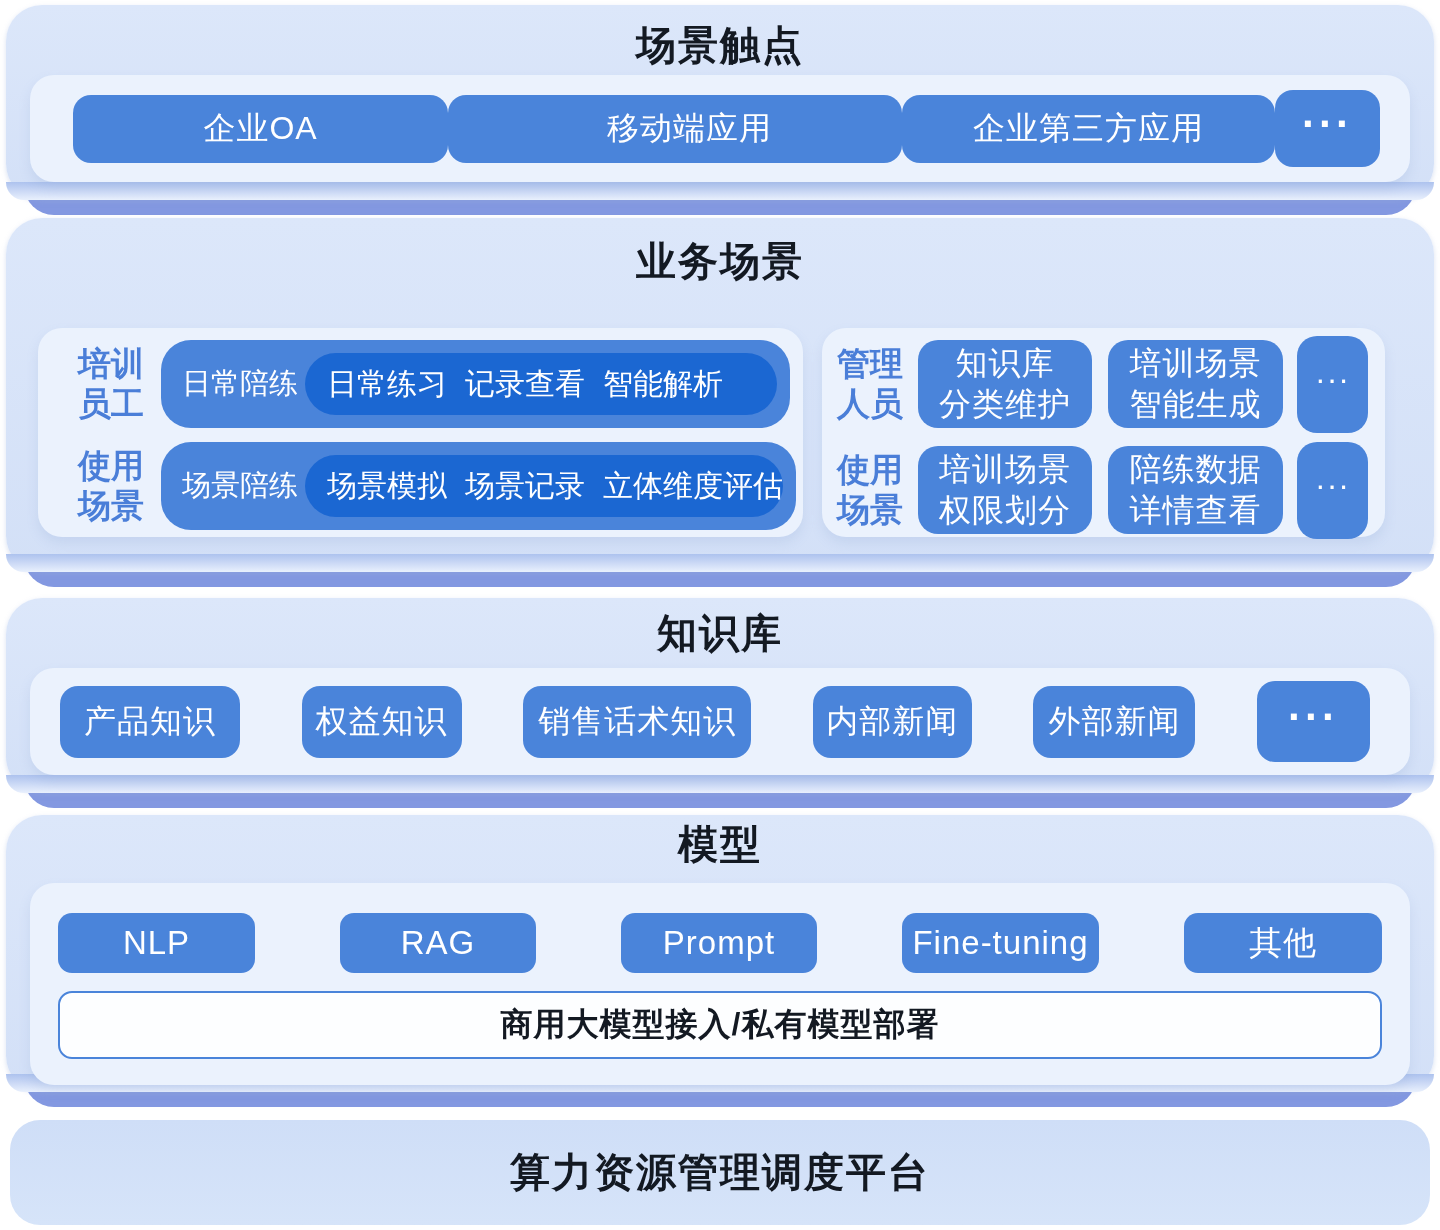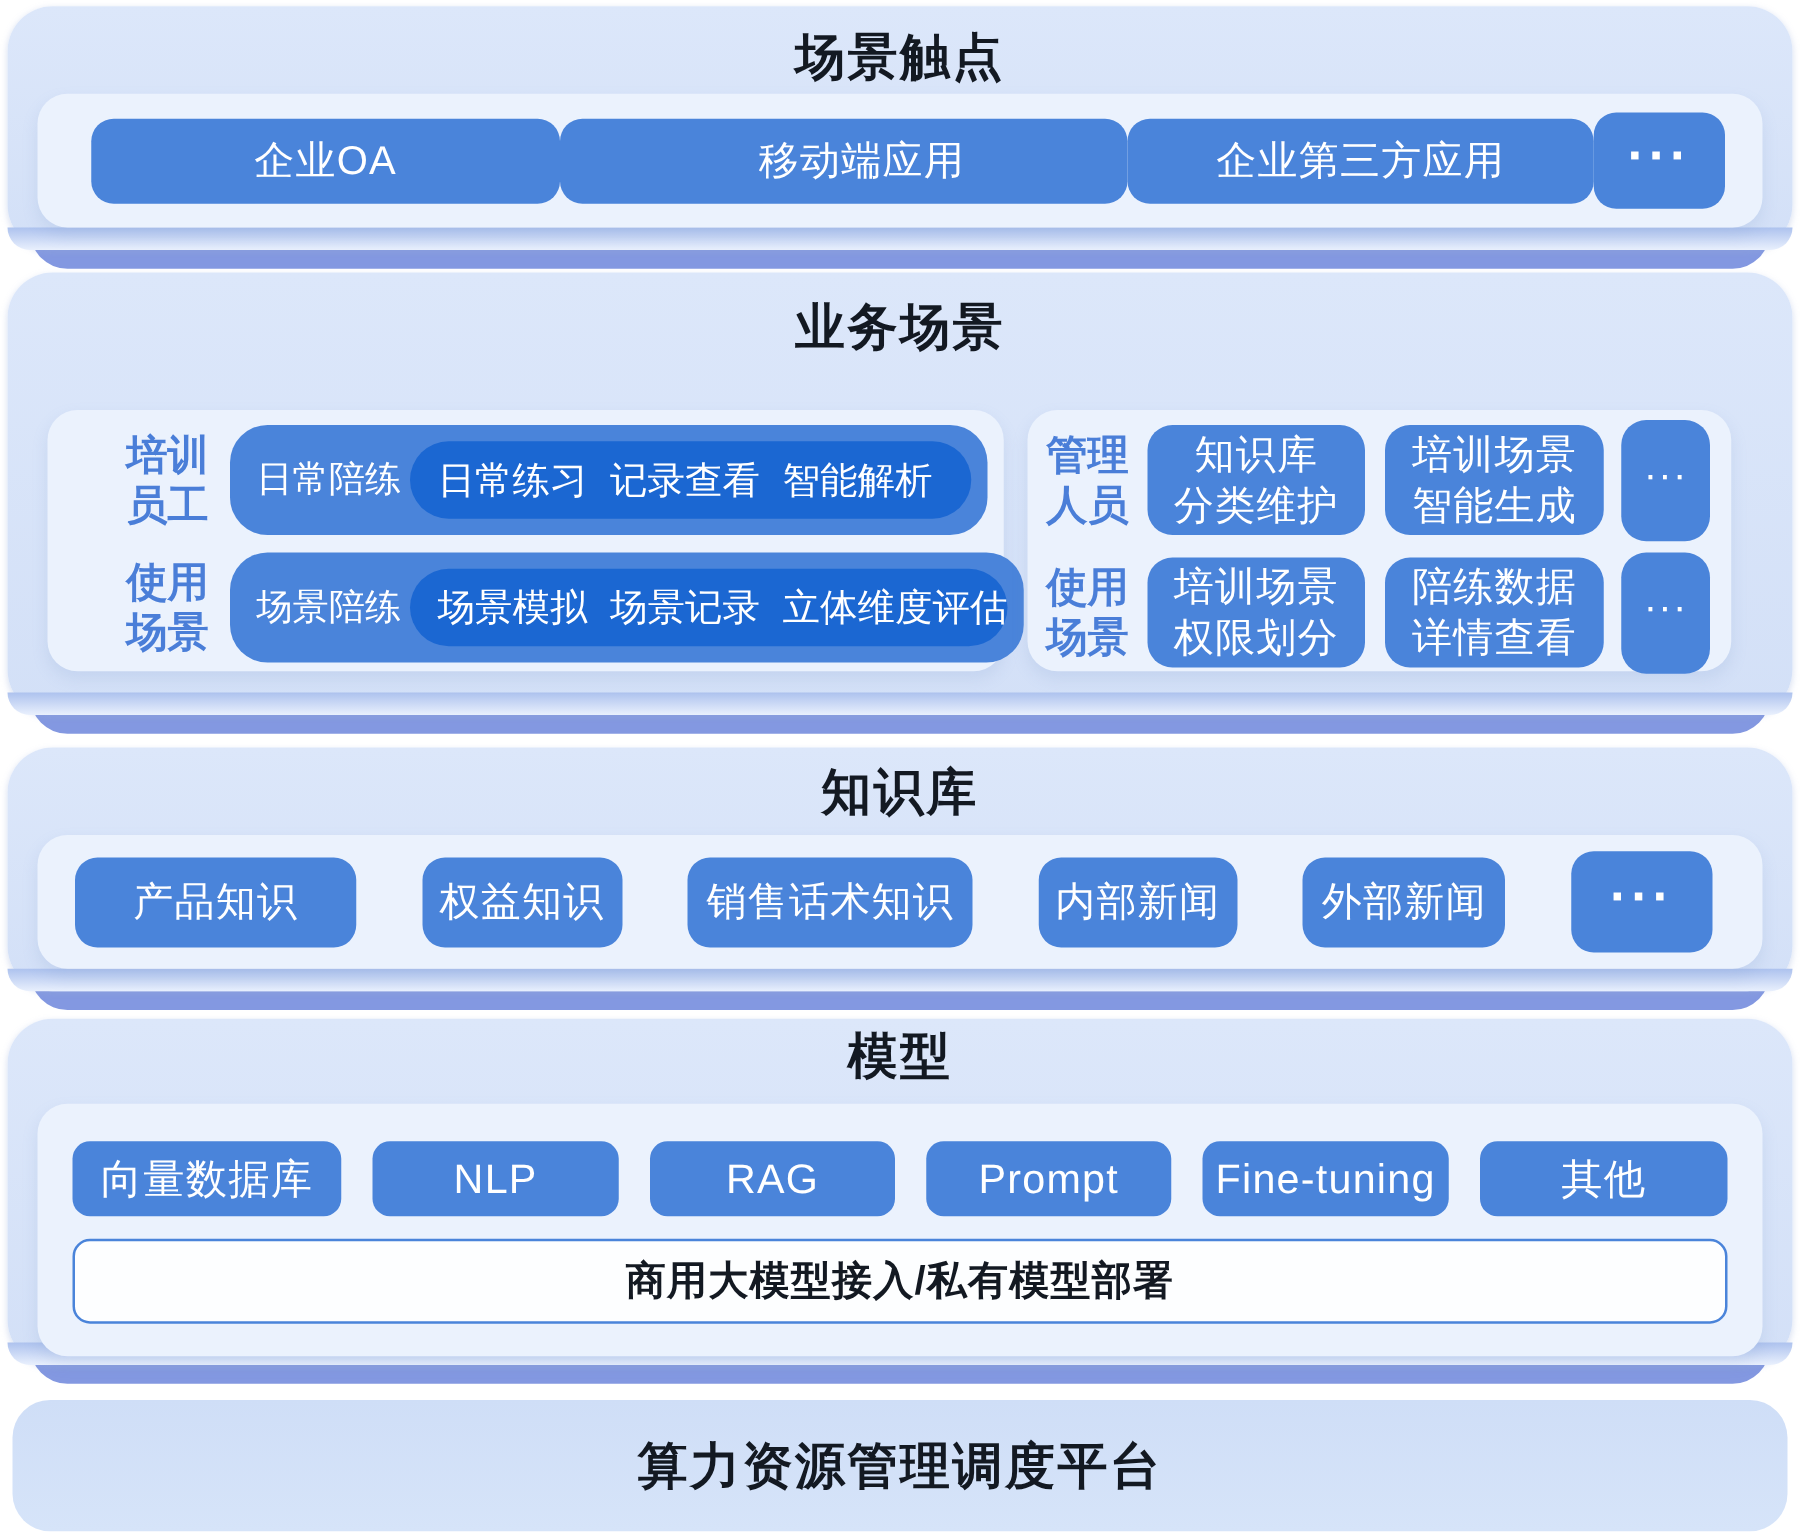--- a/index.html
+++ b/index.html
@@ -14,21 +14,21 @@
   .btn{display:flex;align-items:center;justify-content:center;background:var(--button);color:#fff;border-radius:18px;font-size:32px;font-weight:500;letter-spacing:1px;}
   .dots{font-size:42px;font-weight:700;letter-spacing:3px;line-height:0;padding-bottom:9px;}
   
   .p1{left:24px;right:24px;top:70px;height:107px;display:flex;align-items:center;justify-content:flex-end;padding:0 30px;box-sizing:border-box;}
   .p1 .btn{height:68px;}
   
   .lpanel{left:32px;width:765px;top:110px;height:209px;padding:12px 13px 0 38px;box-sizing:border-box;display:flex;flex-direction:column;gap:14px;}
   .rpanel{left:816px;width:563px;top:110px;height:209px;padding:12px 17px 0 13px;box-sizing:border-box;display:flex;flex-direction:column;gap:18px;}
   .row2{display:flex;align-items:center;height:88px;}
   .rlabel{width:70px;flex:none;text-align:center;font-size:33px;line-height:40px;font-weight:600;color:var(--label);}
-  .lpanel .rlabel{margin-right:15px;margin-left:23px;}
+  .lpanel .rlabel{margin-right:15px;}
   .rpanel .rlabel{margin-right:13px;}
   .bigpill{flex:1;height:88px;background:var(--button);border-radius:30px;display:flex;align-items:center;padding-left:21px;box-sizing:border-box;}
   .bigpill .pname{color:#fff;font-size:29px;font-weight:500;flex:none;margin-right:7px;white-space:nowrap;}
   .innerpill{flex:1;height:62px;margin-right:13px;background:var(--pill_dark);border-radius:31px;display:flex;align-items:center;justify-content:flex-start;padding-left:22px;box-sizing:border-box;gap:18px;color:#fff;font-size:30px;font-weight:500;}
   .innerpill span{white-space:nowrap;}
   .btn2{height:88px;border-radius:20px;background:var(--button);color:#fff;display:flex;flex-direction:column;align-items:center;justify-content:center;font-size:32px;line-height:41px;font-weight:500;letter-spacing:1px;}
   .btn2 span{white-space:nowrap;}
   .rgap1{margin-right:16px;}
   .rgap2{margin-right:14px;}
   
@@ -132,38 +132,37 @@
       </div>
     </div>
   </div>
 
   <div class="layer-wrap" style="top:598px;height:195px;">
     <div class="lip"></div>
     <div class="card">
       <div class="fade"></div>
       <div class="ltitle" style="top:8px;">知识库</div>
       <div class="panel p3">
-        <div class="btn" style="width:225px;">产品知识</div>
+        <div class="btn" style="width:180px;">产品知识</div>
         <div class="btn" style="width:160px;">权益知识</div>
         <div class="btn" style="width:228px;">销售话术知识</div>
         <div class="btn" style="width:159px;">内部新闻</div>
         <div class="btn" style="width:162px;">外部新闻</div>
         <div class="btn dots" style="width:113px;">···</div>
       </div>
     </div>
   </div>
 
   <div class="layer-wrap" style="top:815px;height:277px;">
     <div class="lip"></div>
     <div class="card">
       <div class="fade"></div>
       <div class="ltitle" style="top:2px;">模型</div>
       <div class="panel p4">
         <div class="m-row">
-          <div class="btn" style="width:215px;">向量数据库</div>
           <div class="btn" style="width:197px;">NLP</div>
           <div class="btn" style="width:196px;">RAG</div>
           <div class="btn" style="width:196px;">Prompt</div>
           <div class="btn" style="width:197px;">Fine-tuning</div>
           <div class="btn" style="width:198px;">其他</div>
         </div>
         <div class="mbar">商用大模型接入/私有模型部署</div>
       </div>
     </div>
   </div>

